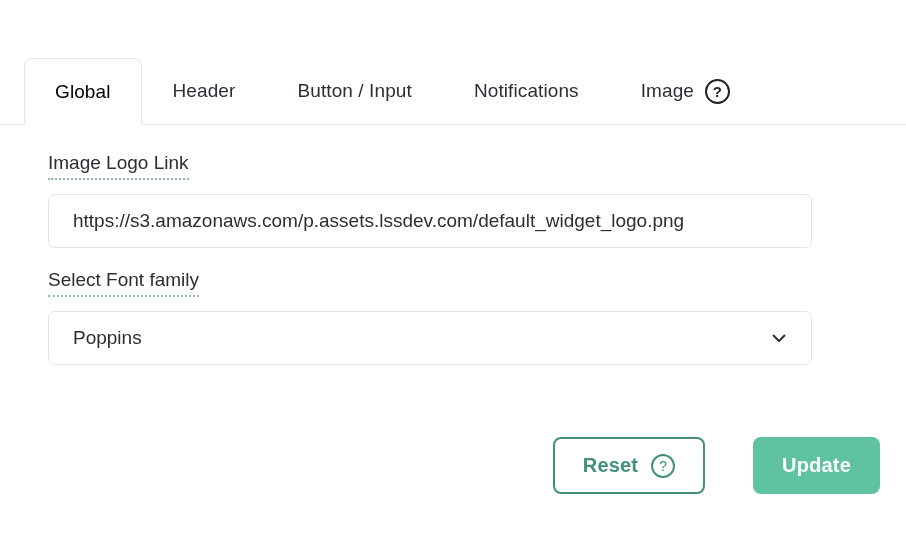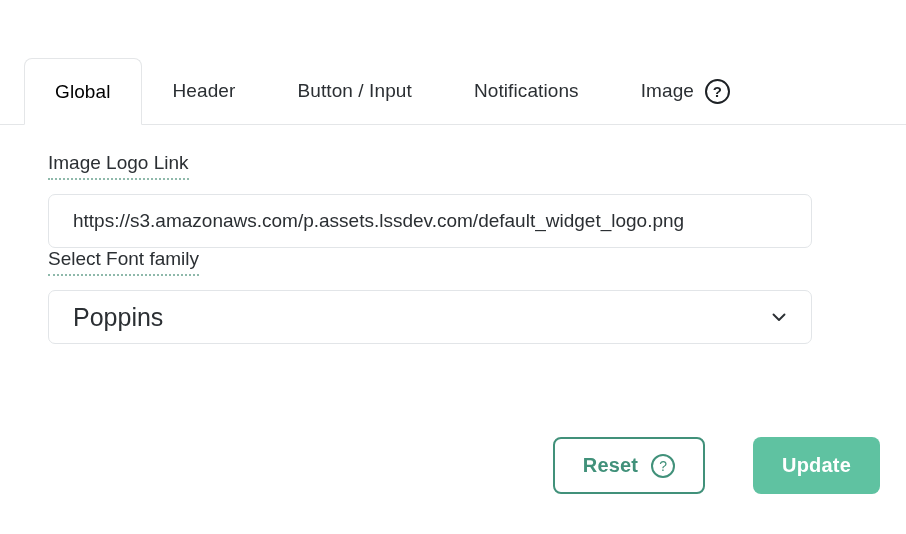--- a/index.html
+++ b/index.html
@@ -85,20 +85,21 @@
   }
 
   
   .form {
     position: absolute;
     left: 48px;
     top: 152px;
     width: 832px;
   }
   .field {
+    margin-bottom: 21px;
   }
   .field-label {
     display: inline-block;
     font-size: 19px;
     color: #2b2f33;
     padding-bottom: 4px;
     border-bottom: 2px dotted #8fb9ab;
     margin-bottom: 14px;
   }
   .control {
@@ -119,21 +120,21 @@
   input.control {
     display: block;
     line-height: 52px;
   }
   .select-control {
     position: relative;
     justify-content: space-between;
     cursor: pointer;
   }
   .select-value {
-    font-size: 25px;
+    font-size: 19px;
     color: #2b2f33;
   }
   .chevron {
     width: 16px;
     height: 16px;
     flex: none;
     color: #2b2f33;
   }
 
   

